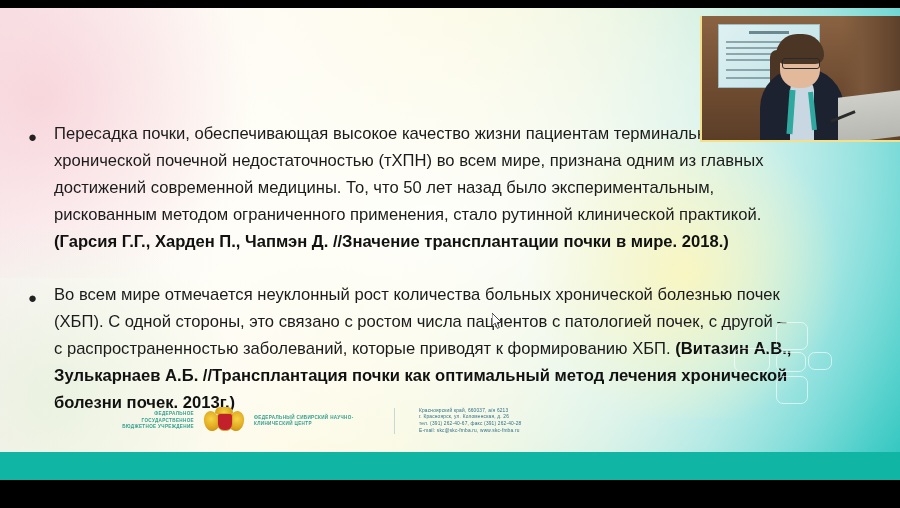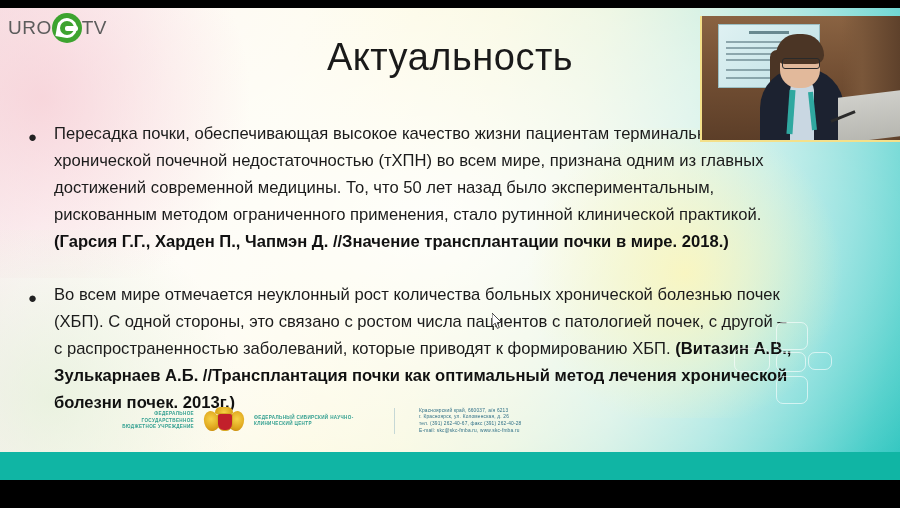--- a/index.html
+++ b/index.html
@@ -422,21 +422,20 @@
 <div id="player">
 
   <div id="top-letterbox"></div>
 
   <div id="slide">
 
     <div id="blush-left"></div>
     <div id="blush-bottom-left"></div>
     <div id="glow-yellow"></div>
 
-    <div id="slide-title">Актуальность</div>
 
     <div id="bullets">
 
       <div class="bullet-row">
         <div class="bullet-dot">●</div>
         <div class="bullet-text">
           <span>Пересадка почки, обеспечивающая высокое качество жизни пациентам терминальной хронической почечной недостаточностью (тХПН) во всем мире, признана одним из главных достижений современной медицины. То, что 50 лет назад было экспериментальным, рискованным методом ограниченного применения, стало рутинной клинической практикой. </span><span class="ref">(Гарсия Г.Г., Харден П., Чапмэн Д. //Значение трансплантации почки в мире. 2018.)</span>
         </div>
       </div>
 
@@ -508,24 +507,14 @@
         <div class="wc-mic"></div>
       </div>
     </div>
 
     <svg id="cursor" viewBox="0 0 12 18">
       <path d="M0,0 L0,13 L3.2,10.2 L5.3,15.4 L7.3,14.5 L5.2,9.6 L9.4,9.4 Z" fill="#ffffff" stroke="#333333" stroke-width="0.9"></path>
     </svg>
 
   </div>
 
-  <div id="urotv-logo">
-    <span class="word">URO</span>
-    <span id="urotv-mark">
-      <span class="ring"></span>
-      <span class="leaf"></span>
-      <span class="e"></span>
-      <span class="e-cut"></span>
-    </span>
-    <span class="word">TV</span>
-  </div>
 
 </div>
 
 </body></html>

